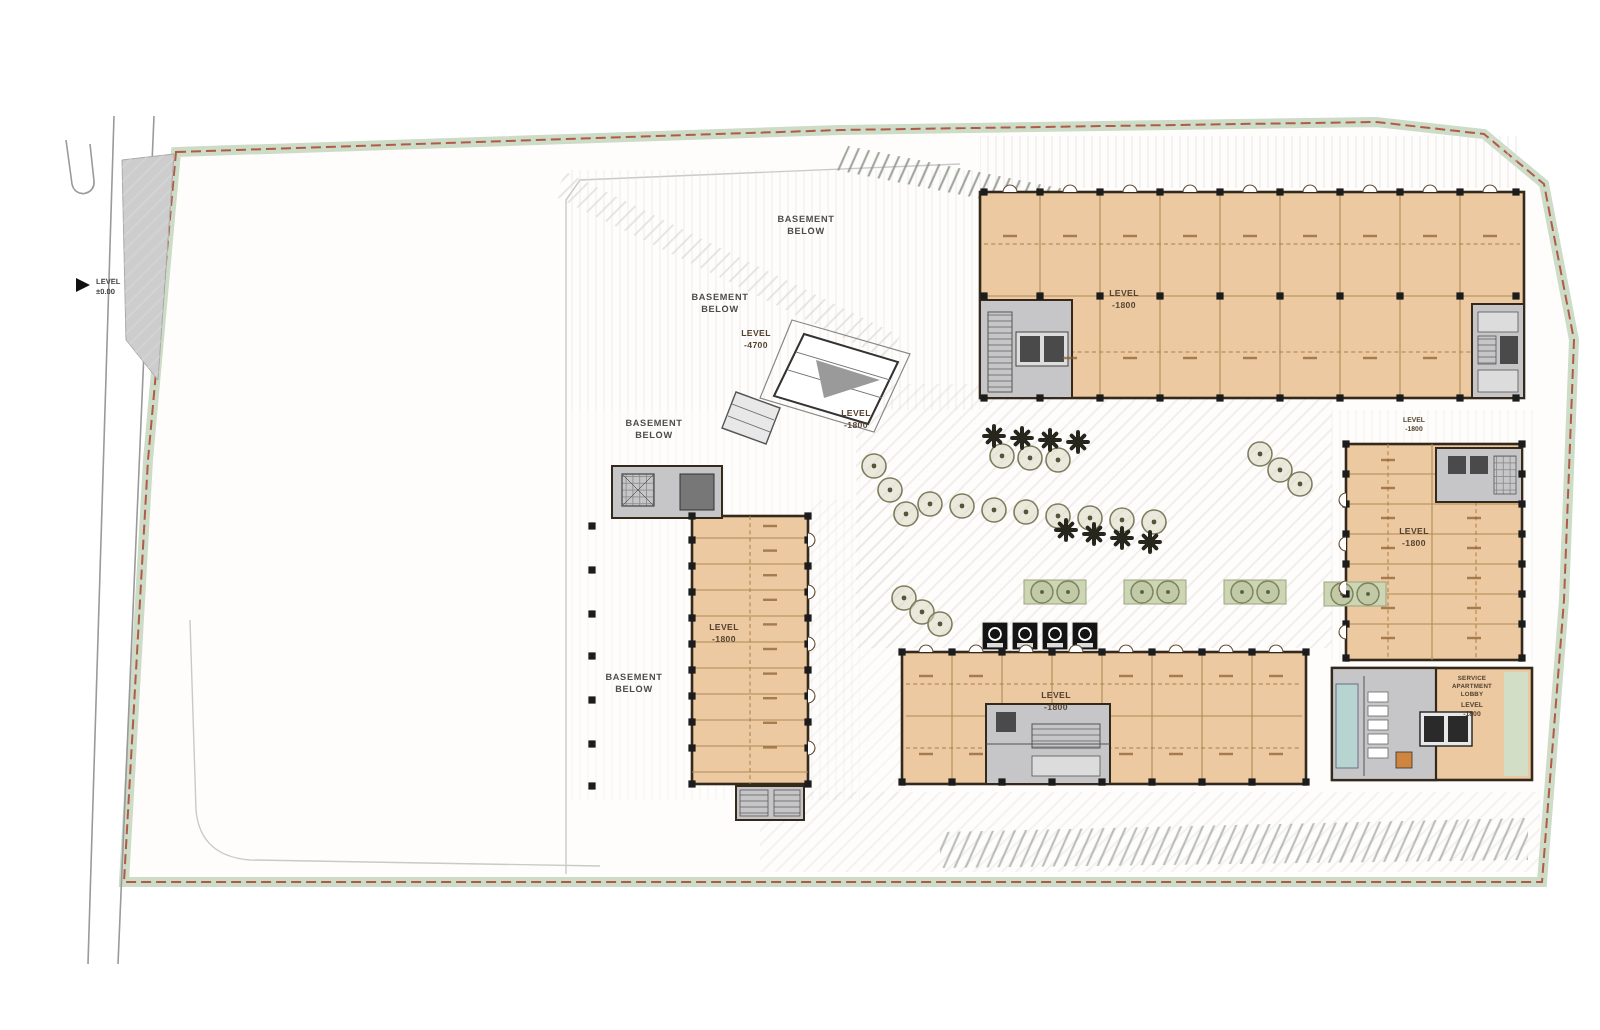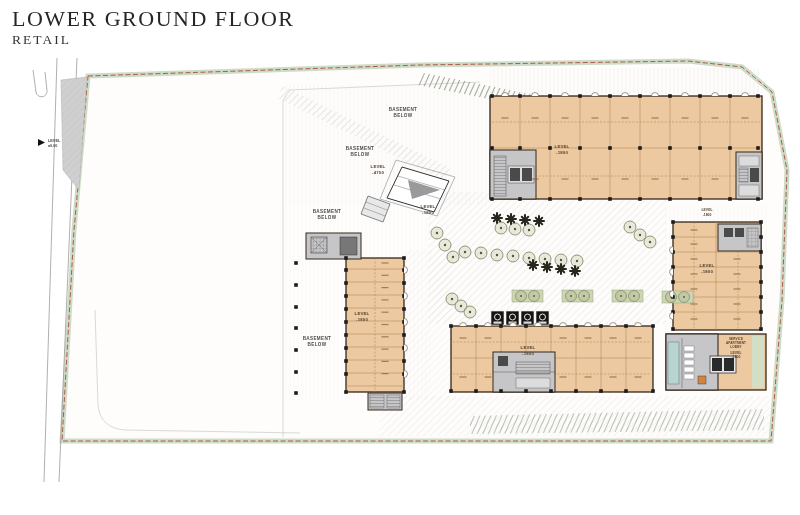--- a/index.html
+++ b/index.html
@@ -24,24 +24,20 @@
   text.bs{font-size:4.6px;font-weight:700;fill:#4d4d4d;letter-spacing:.35px;text-anchor:middle;}
   text.lv{font-size:4.3px;font-weight:700;fill:#53422f;letter-spacing:.2px;text-anchor:middle;}
   text.lv2{font-size:3.4px;font-weight:700;fill:#53422f;text-anchor:middle;}
   text.lb{font-size:3.1px;font-weight:700;fill:#574634;text-anchor:middle;letter-spacing:.1px;}
   text.rd{font-size:3.8px;font-weight:700;fill:#444;text-anchor:start;}
 </style>
 </head>
 <body>
 
 <div id="stage">
-  <div id="titleblock">
-    <h1>LOWER GROUND FLOOR</h1>
-    <h2>RETAIL</h2>
-  </div>
 
   <svg id="plan-svg" width="800" height="515" viewBox="0 0 800 515">
     <defs>
       <pattern id="hatchV" width="4" height="6" patternUnits="userSpaceOnUse">
         <path d="M2 0V6" stroke="#dedede" stroke-width="0.7"></path>
       </pattern>
       <pattern id="hatchD" width="5" height="5" patternUnits="userSpaceOnUse" patternTransform="rotate(-45)">
         <path d="M0 2.5H7" stroke="#d6d6d6" stroke-width="0.7"></path>
       </pattern>
       <pattern id="chev" width="5" height="14" patternUnits="userSpaceOnUse" patternTransform="rotate(24)">

